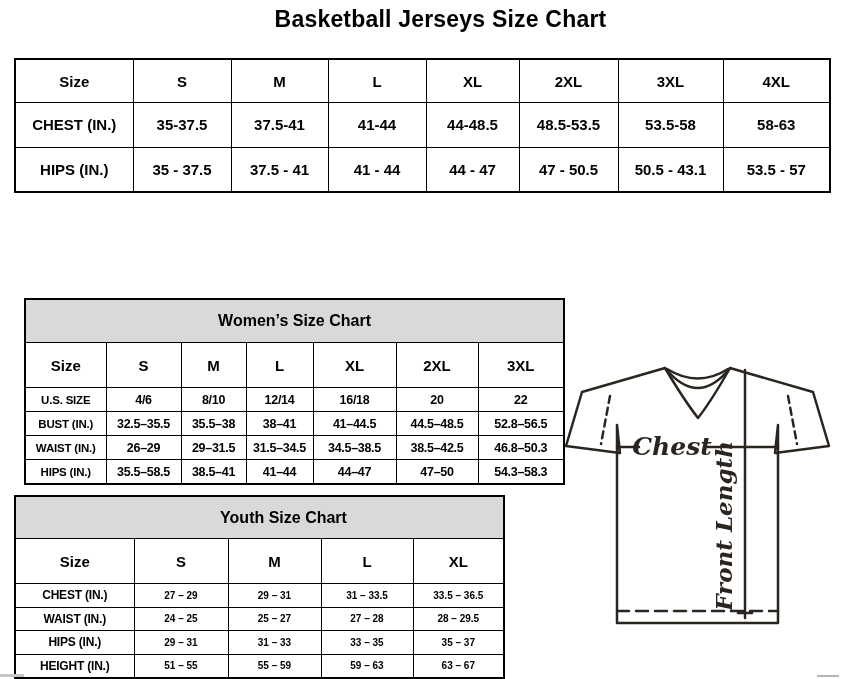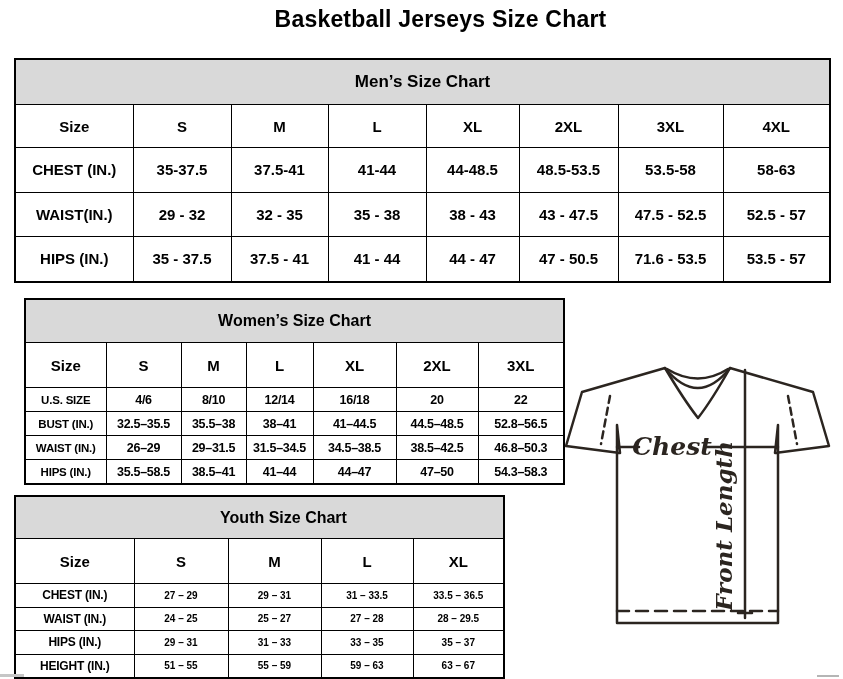--- a/index.html
+++ b/index.html
@@ -63,23 +63,20 @@
       <col style="width:118px">
         <col style="width:98px">
         <col style="width:97px">
         <col style="width:98px">
       <col style="width:93px">
         <col style="width:99px">
         <col style="width:105px">
         <col style="width:107px">
     </colgroup>
     <thead>
-        <tr class="title-row">
-          <th class="table-title" colspan="8">Men’s Size Chart</th>
-        </tr>
         <tr class="size-row">
           <th>Size</th>
           <th>S</th>
           <th>M</th>
           <th>L</th>
           <th>XL</th>
           <th>2XL</th>
           <th>3XL</th>
           <th>4XL</th>
         </tr>
@@ -89,37 +86,27 @@
           <th class="row-label">CHEST (IN.)</th>
           <td>35-37.5</td>
           <td>37.5-41</td>
           <td>41-44</td>
           <td>44-48.5</td>
           <td>48.5-53.5</td>
           <td>53.5-58</td>
           <td>58-63</td>
         </tr>
         <tr class="data-row">
-          <th class="row-label">WAIST(IN.)</th>
-          <td>29 - 32</td>
-          <td>32 - 35</td>
-          <td>35 - 38</td>
-          <td>38 - 43</td>
-          <td>43 - 47.5</td>
-          <td>47.5 - 52.5</td>
-          <td>52.5 - 57</td>
-        </tr>
-        <tr class="data-row">
           <th class="row-label">HIPS (IN.)</th>
           <td>35 - 37.5</td>
           <td>37.5 - 41</td>
           <td>41 - 44</td>
           <td>44 - 47</td>
           <td>47 - 50.5</td>
-          <td>71.6 - 53.5</td>
+          <td>50.5 - 43.1</td>
           <td>53.5 - 57</td>
         </tr>
       </tbody>
   </table>
 
   <table class="size-table womens-table">
     <colgroup>
       <col style="width:81px">
         <col style="width:75px">
         <col style="width:65px">

